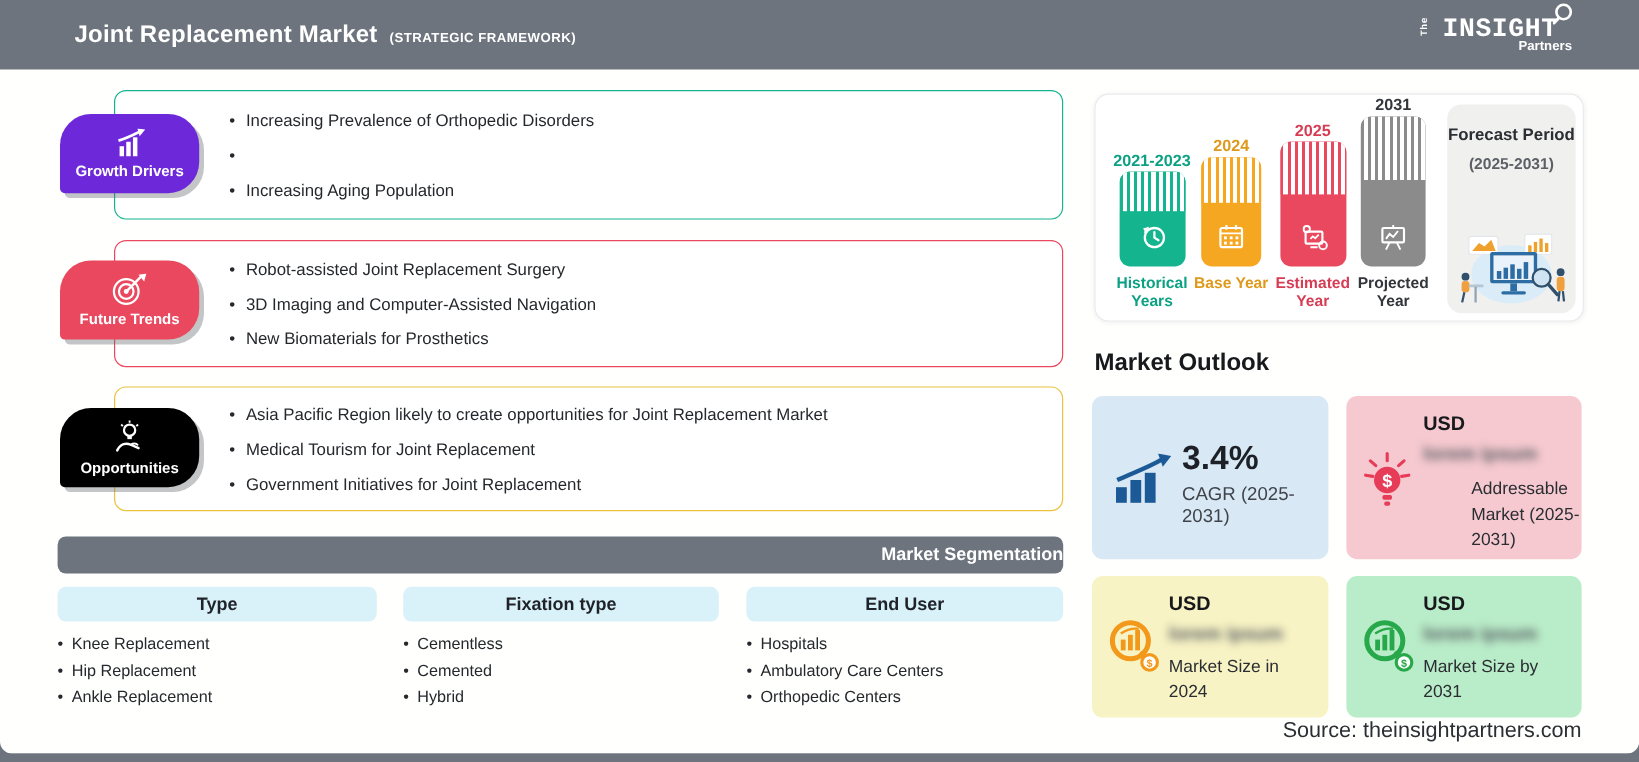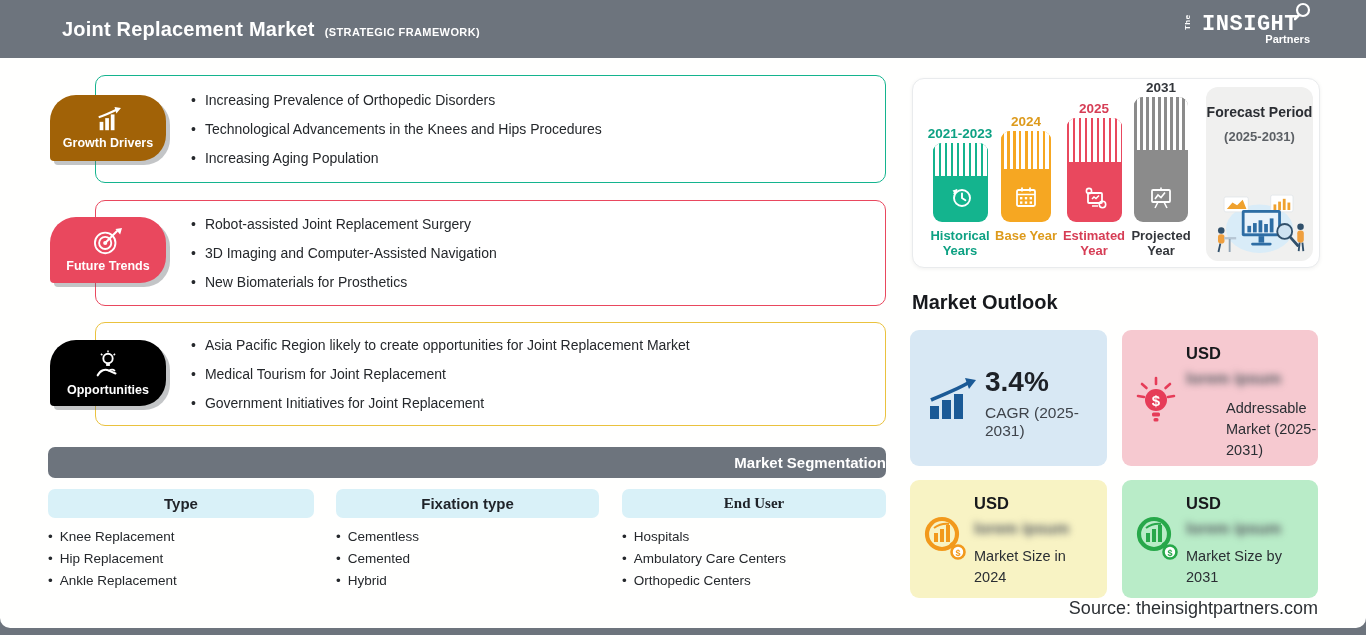--- a/index.html
+++ b/index.html
@@ -26,32 +26,32 @@
   .info-box { position:absolute; left:95px; width:791px; border-radius:10px; border:1.6px solid; background:#fff; display:flex; align-items:center; }
   .box-drivers { top:75px; height:108px; border-color:#14b48e; }
   .box-trends { top:200px; height:106px; border-color:#e9485e; }
   .box-opps { top:322px; height:104px; border-color:#eac23e; }
   .info-box ul { list-style:none; padding-left:95px; width:100%; }
   .info-box li { font-size:14px; color:#25282c; padding:6.5px 0; display:flex; align-items:baseline; }
   .info-box li .dot { color:#25282c; font-size:14px; margin-right:9px; }
 
   .badge { position:absolute; left:50px; width:116px; height:66px; border-radius:26px 26px 26px 4px; display:flex; flex-direction:column; align-items:center; justify-content:center; gap:3px; color:#fff; box-shadow:4px 4px 0 rgba(96,102,108,.38); z-index:2; }
   .badge span { font-size:12.5px; font-weight:700; }
-  .badge-drivers { top:95px; background:#a16207; }
+  .badge-drivers { top:95px; background:#6d28d9; }
   .badge-trends { top:217px; background:#e9485e; }
   .badge-opps { top:340px; background:#000000; }
 
   
   .seg-bar { position:absolute; left:48px; top:447px; width:838px; height:31px; background:#6d747d; border-radius:7px; display:flex; align-items:center; justify-content:flex-end; }
   .seg-bar span { color:#fff; font-size:15px; font-weight:700; }
   .seg-head { position:absolute; top:489px; height:29px; background:#d9f1f8; border-radius:7px; display:flex; align-items:center; justify-content:center; }
   .seg-head span { font-size:15px; font-weight:700; color:#1f2329; }
   .seg-head.c1 { left:48px; width:266px; }
   .seg-head.c2 { left:336px; width:263px; }
-  .seg-head.c3 { left:622px; width:264px;font-family:Liberation Serif, serif; }
+  .seg-head.c3 { left:622px; width:264px; }
   .seg-list { position:absolute; top:525px; list-style:none; }
   .seg-list.c1 { left:48px; } .seg-list.c2 { left:336px; } .seg-list.c3 { left:622px; }
   .seg-list li { font-size:13.5px; color:#25282c; padding:3.5px 0; display:flex; align-items:baseline; }
   .seg-list li .dot { margin-right:7px; }
 
   
   .timeline { position:absolute; left:912px; top:78px; width:408px; height:190px; background:#fff; border:1px solid #e9ebed; border-radius:12px; box-shadow:0 1px 4px rgba(0,0,0,.06); }
   .tl-year { position:absolute; transform:translateX(-50%); white-space:nowrap; font-size:13.5px; font-weight:700; }
   .tl-bar { position:absolute; bottom:45px; border-radius:9px; overflow:hidden; }
   .tl-bar .stripes { position:absolute; left:0; top:0; width:100%; height:42%; }
@@ -124,21 +124,20 @@
   <div class="content"></div>
 
   <section class="info-box box-drivers">
     <ul>
       <li>
           <span class="dot">•</span>
           <span>Increasing Prevalence of Orthopedic Disorders</span>
         </li>
       <li>
           <span class="dot">•</span>
-          <span>Technological Advancements in the Knees and Hips Procedures</span>
         </li>
       <li>
           <span class="dot">•</span>
           <span>Increasing Aging Population</span>
         </li>
     </ul>
   </section>
   <div class="badge badge-drivers">
     <svg width="30" height="26" viewBox="0 0 32 28">
       <rect x="7" y="16" width="4" height="9" fill="#fff"></rect>

